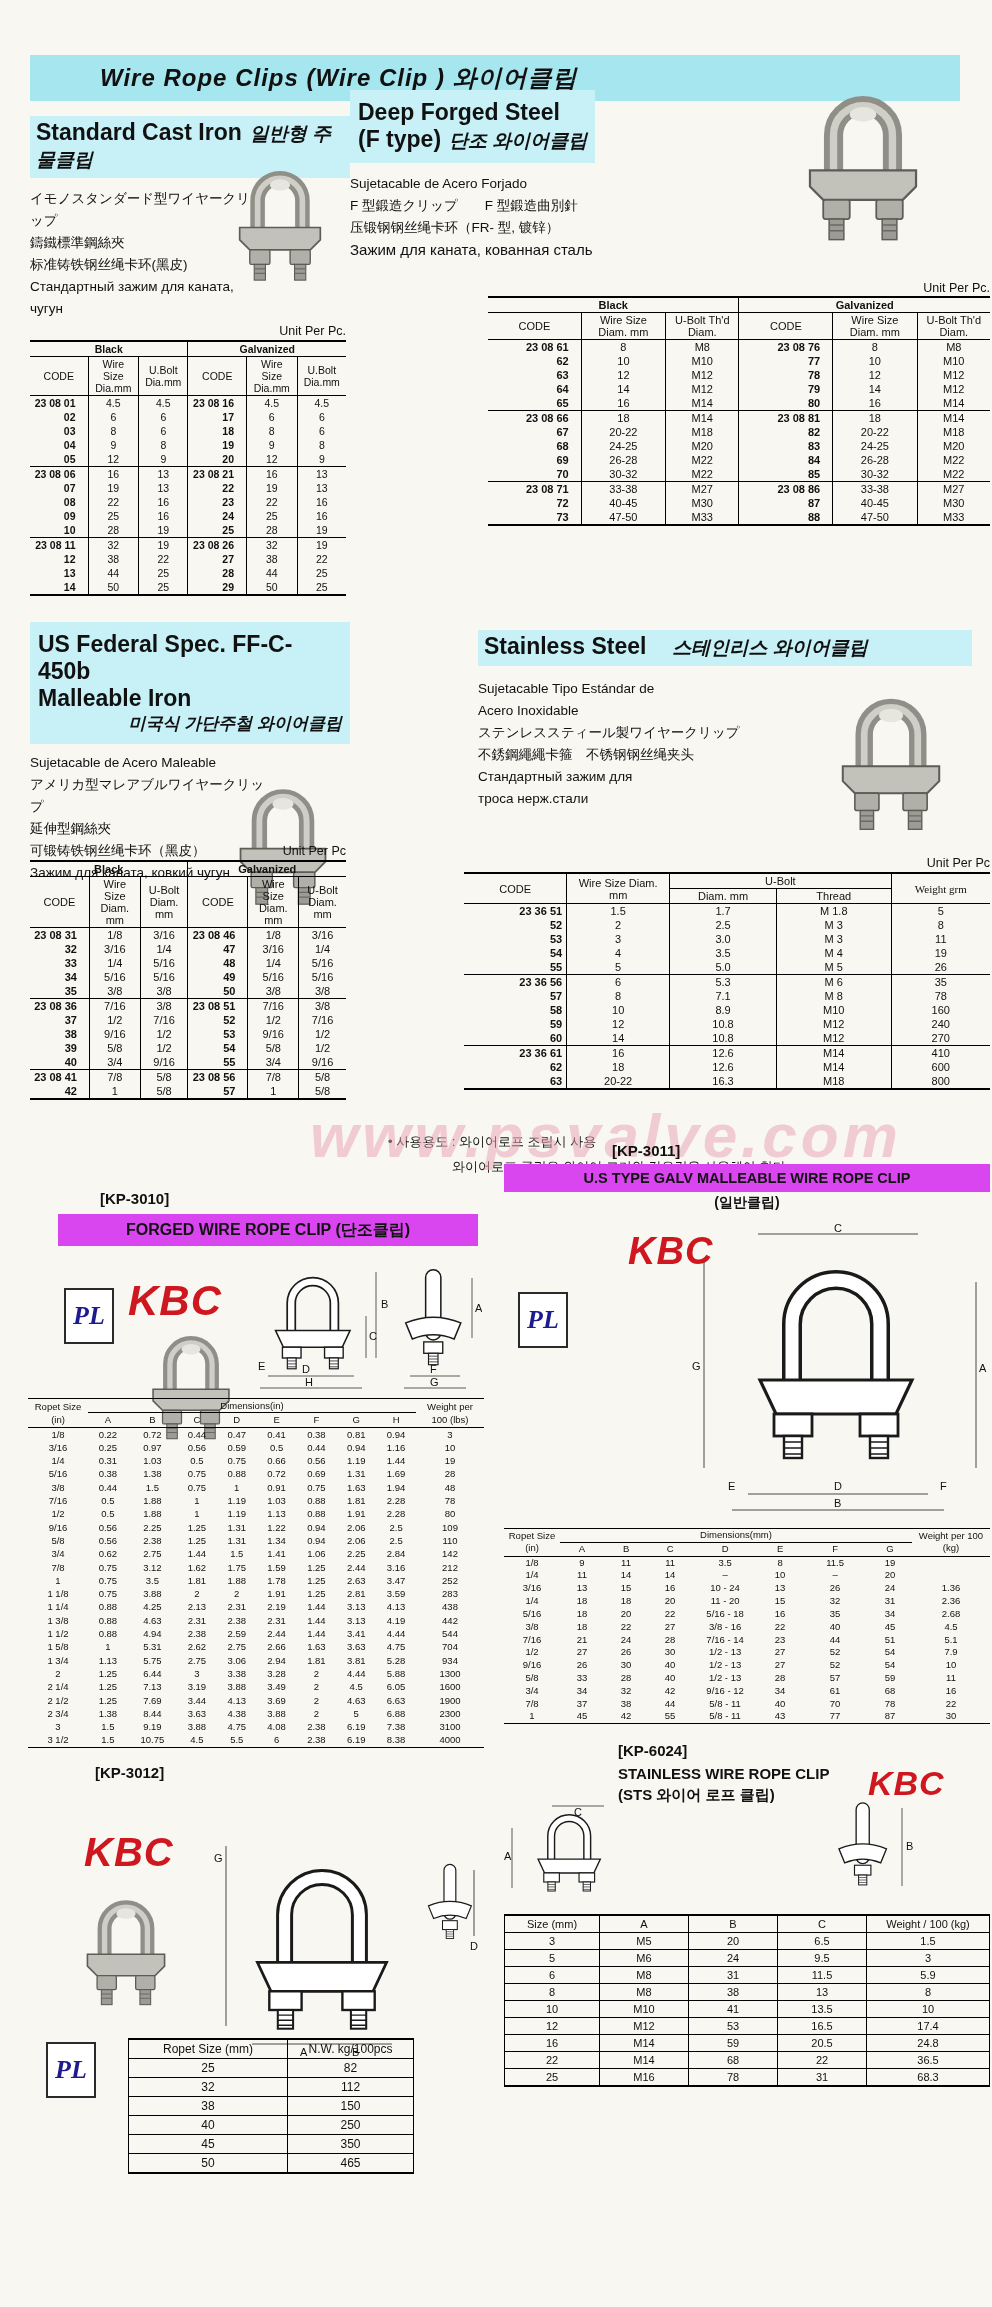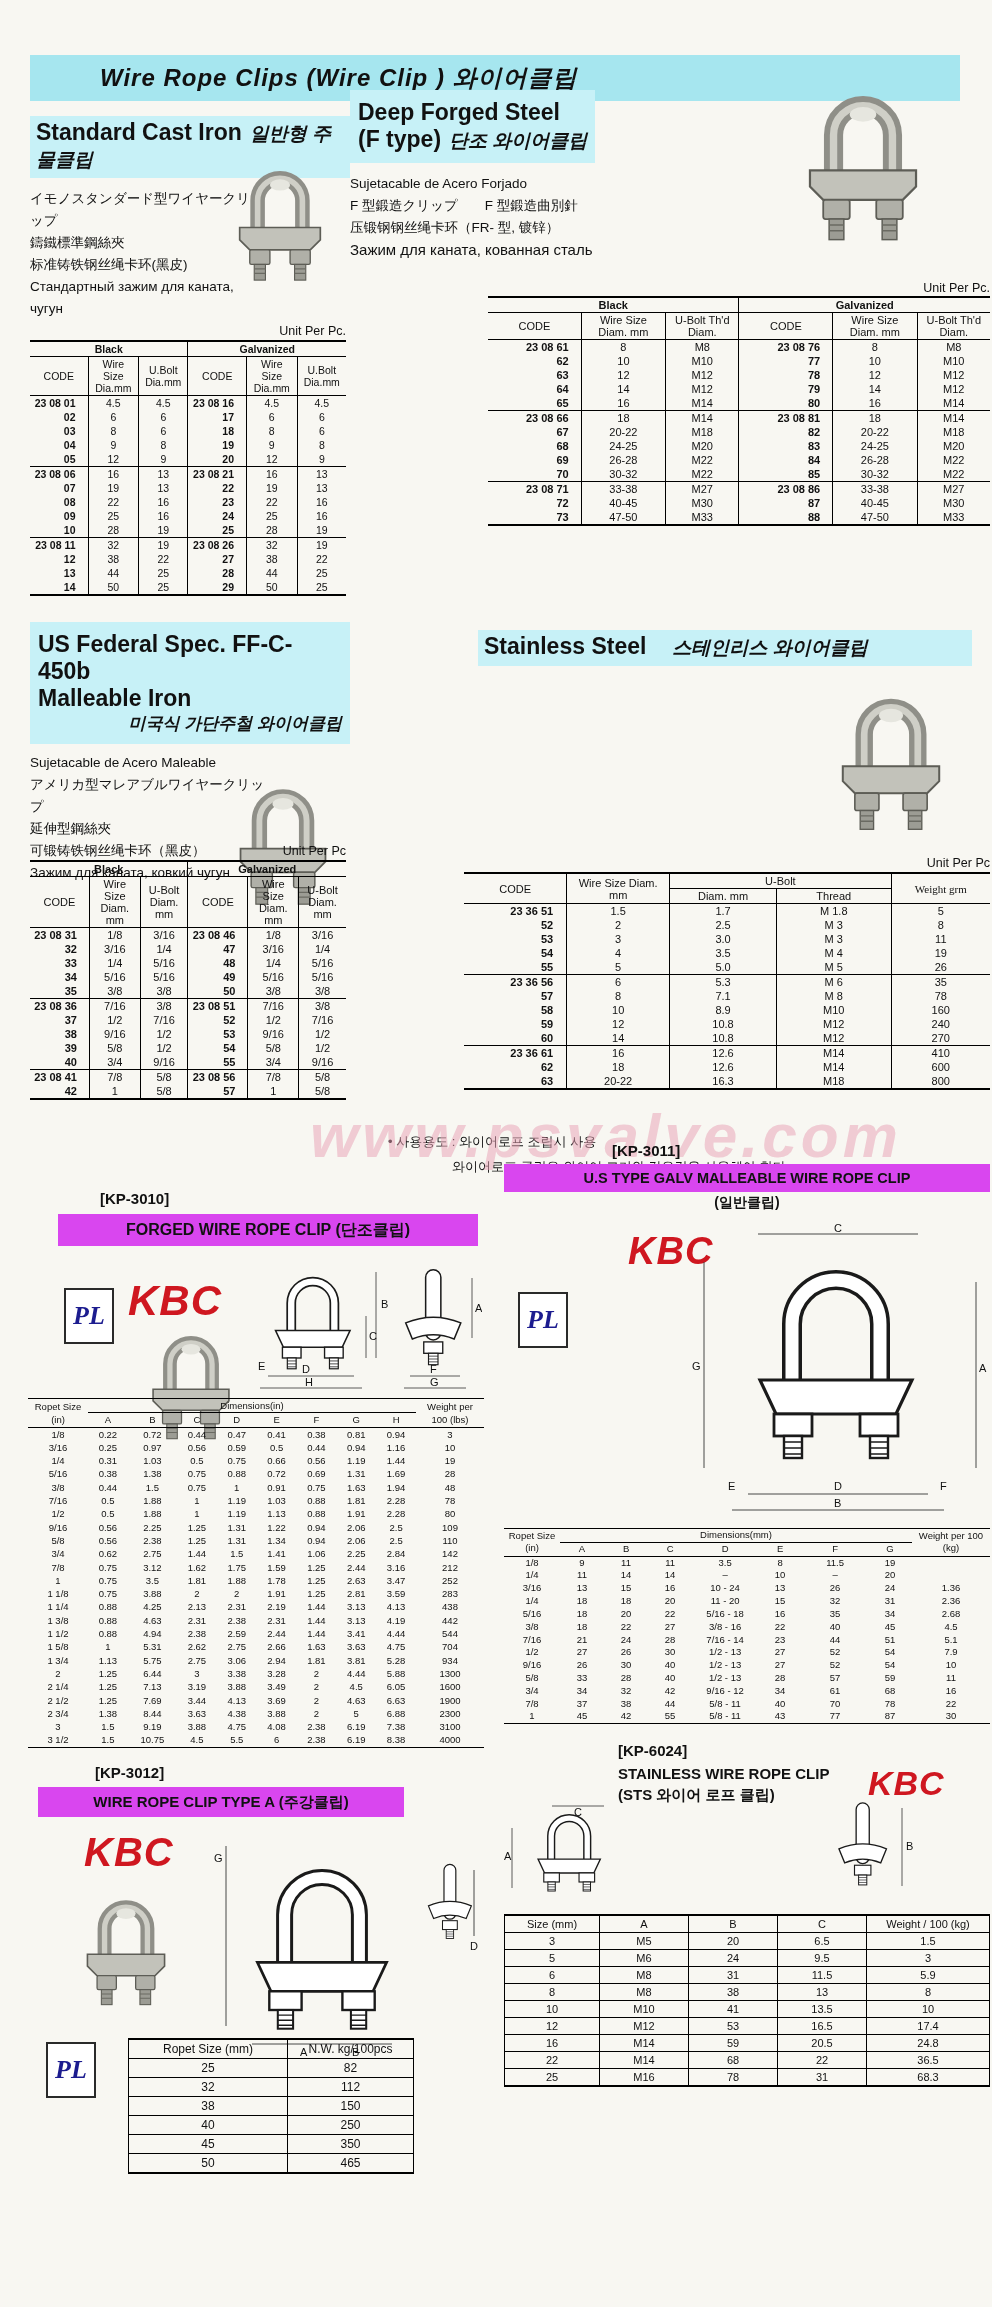--- a/index.html
+++ b/index.html
@@ -23,21 +23,21 @@
   .wm{position:absolute;left:310px;top:1100px;width:680px;font-size:62px;font-weight:bold;
       font-style:italic;color:rgba(231,160,180,0.50);letter-spacing:4px;pointer-events:none;z-index:5;}
   table{border-collapse:collapse;}
   .dtable{border-top:2px solid #000;border-bottom:2px solid #000;}
   .dtable th,.dtable td{padding:1px 3px;text-align:center;font-weight:normal;}
   .dtable thead th{border-bottom:1.5px solid #000;}
   .dtable thead tr.gh th{border-bottom:1.2px solid #000;font-weight:bold;}
   .vlines th + th,.vlines td + td,.bl{border-left:1px solid #000;}
   .dtable tbody tr.grp td{border-top:1.5px solid #000;}
   .t6 td:nth-child(1),.t6 td:nth-child(4){text-align:right;padding-right:12px;font-weight:bold;}
-  .t5s td:nth-child(1){text-align:right;padding-right:13px;font-weight:bold;}
+  .t5s td:nth-child(1){text-align:right;padding-right:4px;font-weight:bold;}
   .kpt{border-top:1.5px solid #000;border-bottom:1.5px solid #000;}
   .kpt th,.kpt td{padding:0 2px;text-align:center;font-weight:normal;}
   .kpt thead tr:last-child th{border-bottom:1.2px solid #000;}
   .kpt th.dimh{border-bottom:1px solid #000;}
   .grid th,.grid td{border:1px solid #000;padding:2px 4px;text-align:center;font-weight:normal;}
   .dim-label{font-size:11px;font-family:"Liberation Sans",sans-serif;}
   svg text{fill:#111;}
 </style>
 </head>
 <body>
@@ -497,20 +497,28 @@
           <td>1</td>
           <td>5/8</td>
         </tr>
       </tbody>
   </table>
 
   <div class="abs" style="left:478px;top:630px;width:512px;">
     <div class="hl" style="width:494px;box-sizing:border-box;">
       <span class="t-en">Stainless Steel</span><span class="t-ko" style="margin-left:26px;">스테인리스 와이어클립</span>
     </div>
+    <div class="desc" style="margin-top:12px;width:310px;">
+      <div>Sujetacable Tipo Estándar de</div>
+      <div>Acero Inoxidable</div>
+      <div>ステンレススティール製ワイヤークリップ</div>
+      <div>不銹鋼繩繩卡箍　不锈钢钢丝绳夹头</div>
+      <div>Стандартный зажим для</div>
+      <div>троса нерж.стали</div>
+    </div>
   </div>
   <svg class="abs" style="left:802px;top:686px;" width="178" height="150" viewBox="0 0 100 112">
       <use href="#clip-photo"></use>
     </svg>
   <div class="abs unit" style="left:690px;top:856px;width:300px;">Unit Per Pc</div>
   <table class="dtable vlines t5s abs" style="left:464px;top:872px;width:526px;font-size:11px;">
     <thead>
       <tr>
         <th rowspan="2" style="width:100px;border-bottom:1.5px solid #000;">CODE</th>
         <th rowspan="2" style="width:100px;border-bottom:1.5px solid #000;">Wire Size Diam. mm</th>
@@ -1232,21 +1240,20 @@
           <td>25</td>
           <td>M16</td>
           <td>78</td>
           <td>31</td>
           <td>68.3</td>
         </tr>
       </tbody>
   </table>
 
   <div class="abs tag" style="left:95px;top:1764px;">[KP-3012]</div>
-  <div class="abs mint" style="left:38px;top:1787px;width:366px;height:30px;line-height:30px;font-size:15px;">WIRE ROPE CLIP TYPE A (주강클립)</div>
   <div class="abs kbc" style="left:84px;top:1832px;font-size:40px;">KBC</div>
   <svg class="abs" style="left:66px;top:1890px;" width="120" height="120" viewBox="0 0 100 112">
       <use href="#clip-photo"></use>
     </svg>
   <svg class="abs" style="left:212px;top:1826px;" width="270" height="238" viewBox="0 0 270 238">
     <use href="#clip-front" transform="translate(8,14) scale(1.7)"></use>
     <line x1="14" y1="20" x2="14" y2="200" stroke="#333" stroke-width="0.9"></line>
     <text class="dim-label" x="2" y="36">G</text>
     <line x1="40" y1="218" x2="180" y2="218" stroke="#333" stroke-width="0.9"></line>
     <text class="dim-label" x="88" y="230">A</text>

